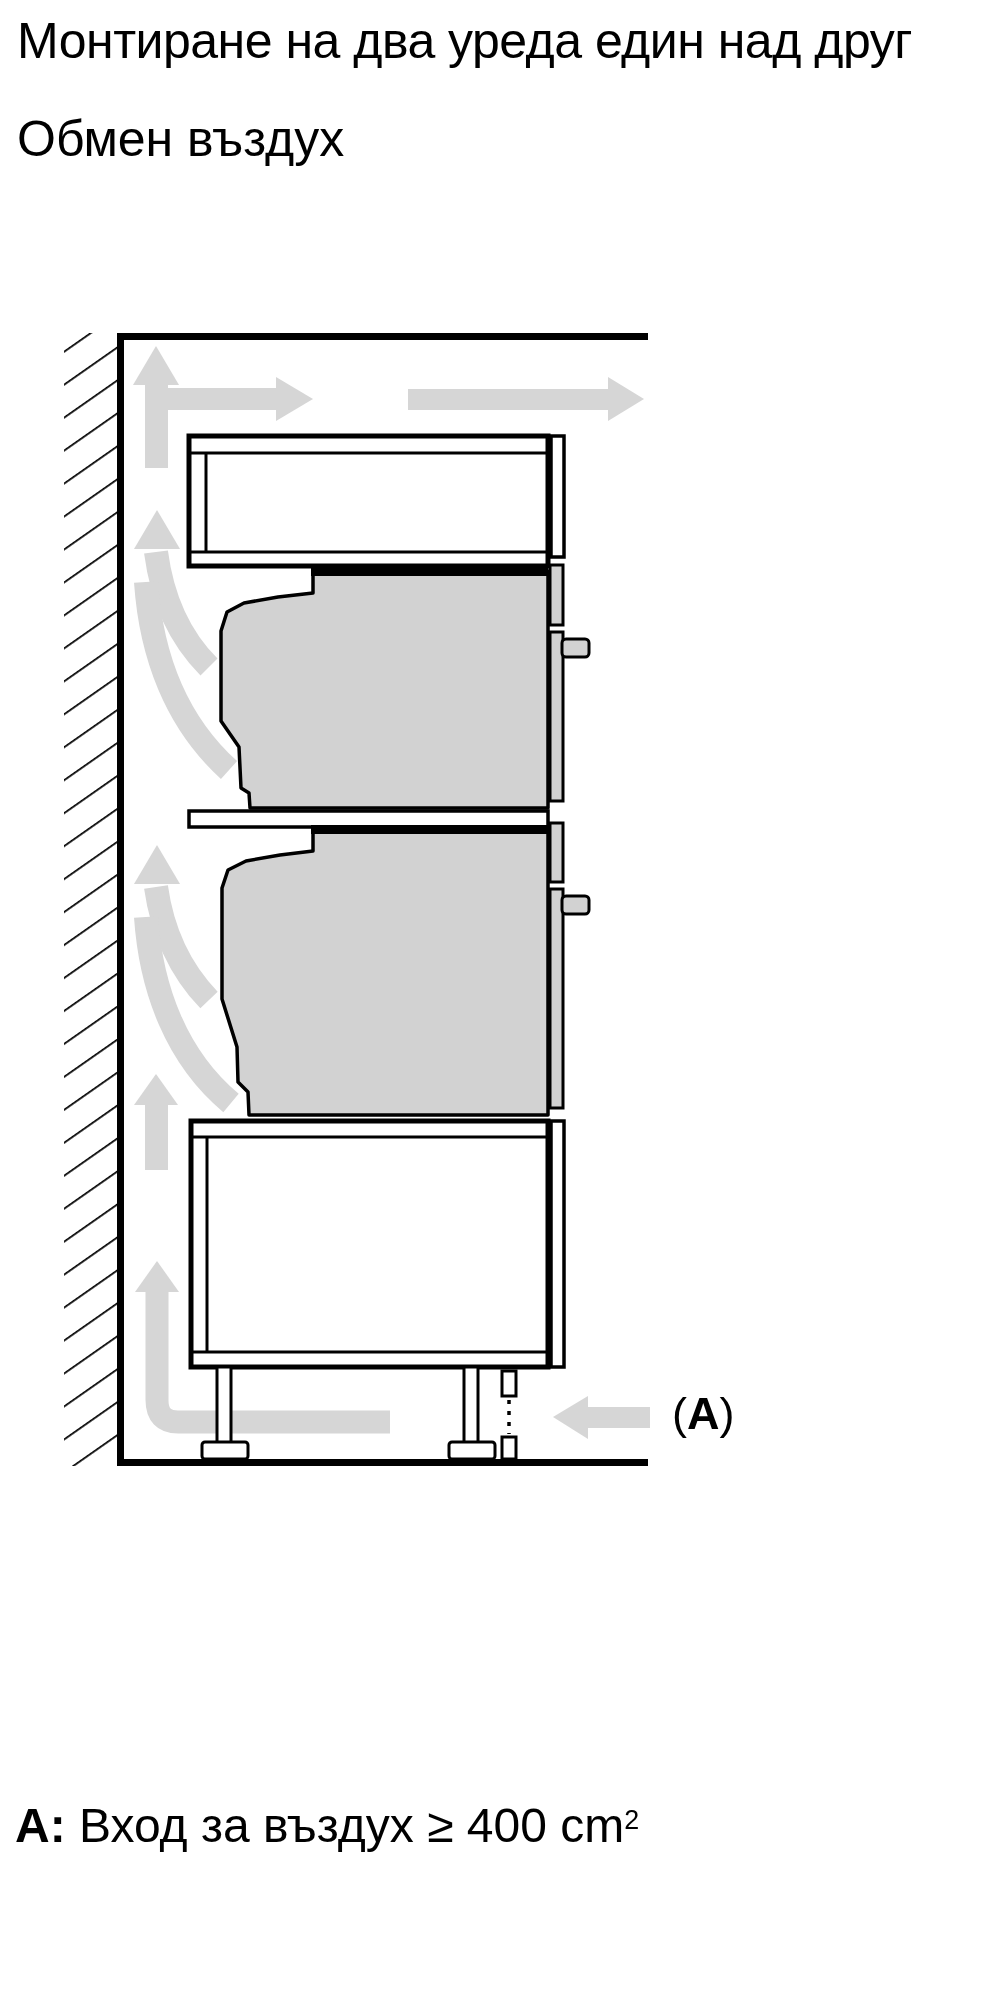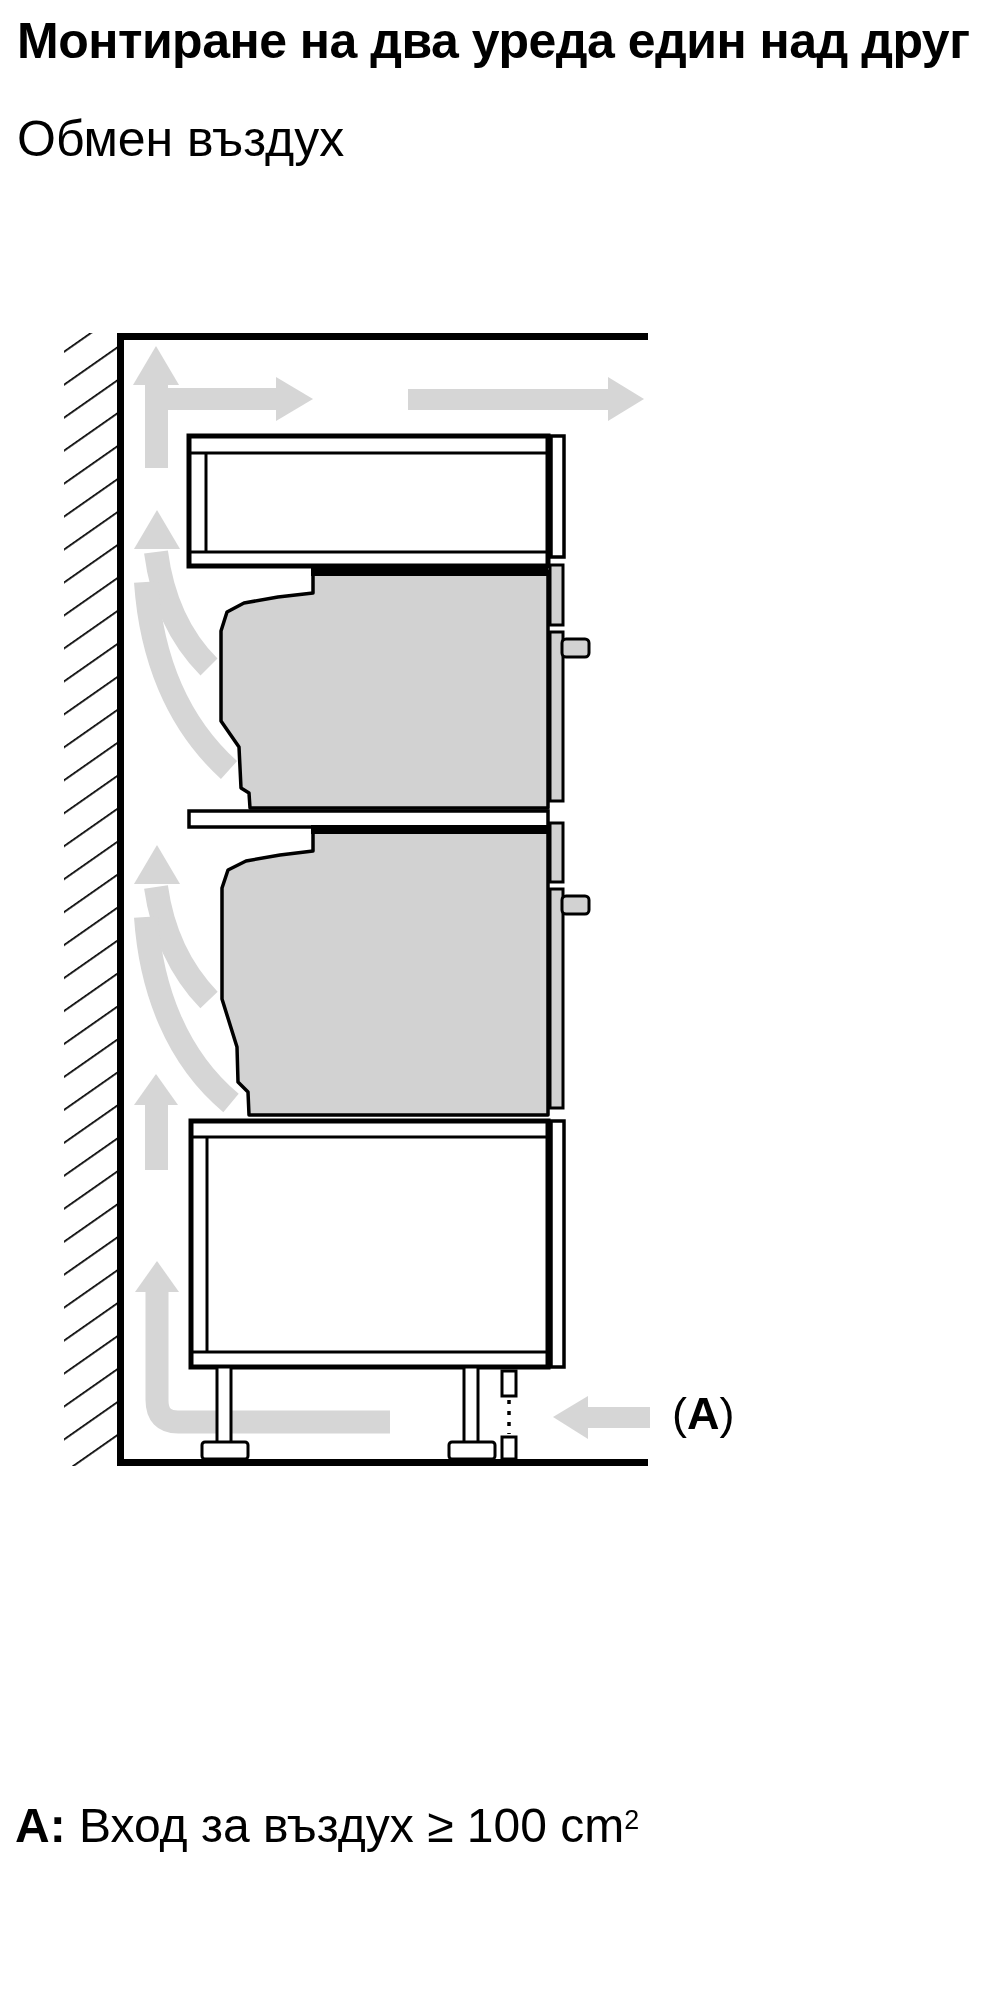--- a/index.html
+++ b/index.html
@@ -1,18 +1,18 @@
 <!DOCTYPE html>
 <html><head>
 <meta charset="utf-8">
 <style>
   html,body{margin:0;padding:0;background:#ffffff;}
   body{width:1000px;height:2000px;position:relative;overflow:hidden;
        font-family:"Liberation Sans", sans-serif;color:#000;}
-  .title{position:absolute;left:17px;top:12px;font-size:50px;font-weight:bold;
+  .title{position:absolute;left:17px;top:12px;font-size:50px;font-weight:normal;
          letter-spacing:-0.5px;white-space:nowrap;}
   .subtitle{position:absolute;left:17px;top:110px;font-size:50px;font-weight:normal;
          white-space:nowrap;}
   .diagram-svg{position:absolute;left:0;top:0;}
   .label-a{position:absolute;left:672px;top:1388px;font-size:45px;white-space:nowrap;}
   .label-a .b{font-weight:bold;}
   .footnote{position:absolute;left:15px;top:1798px;font-size:48px;white-space:nowrap;}
   .footnote .b{font-weight:bold;}
   .footnote sup{font-size:0.56em;vertical-align:0.5em;}
 </style>
@@ -126,13 +126,13 @@
 
   <g>
     <rect x="502" y="1371" width="14" height="25" fill="#ffffff" stroke="#000" stroke-width="3"></rect>
     <line x1="509" y1="1400" x2="509" y2="1434" stroke="#000" stroke-width="3.5" stroke-dasharray="4 7"></line>
     <rect x="502" y="1437" width="14" height="22" fill="#ffffff" stroke="#000" stroke-width="3"></rect>
   </g>
 </svg>
 
 <div class="label-a"><span>(</span><span class="b">A</span><span>)</span></div>
 
-<div class="footnote"><span class="b">А:</span><span> Вход за въздух ≥ 100 cm</span><sup>2</sup></div>
+<div class="footnote"><span class="b">А:</span><span> Вход за въздух ≥ 400 cm</span><sup>2</sup></div>
 
 </body></html>

